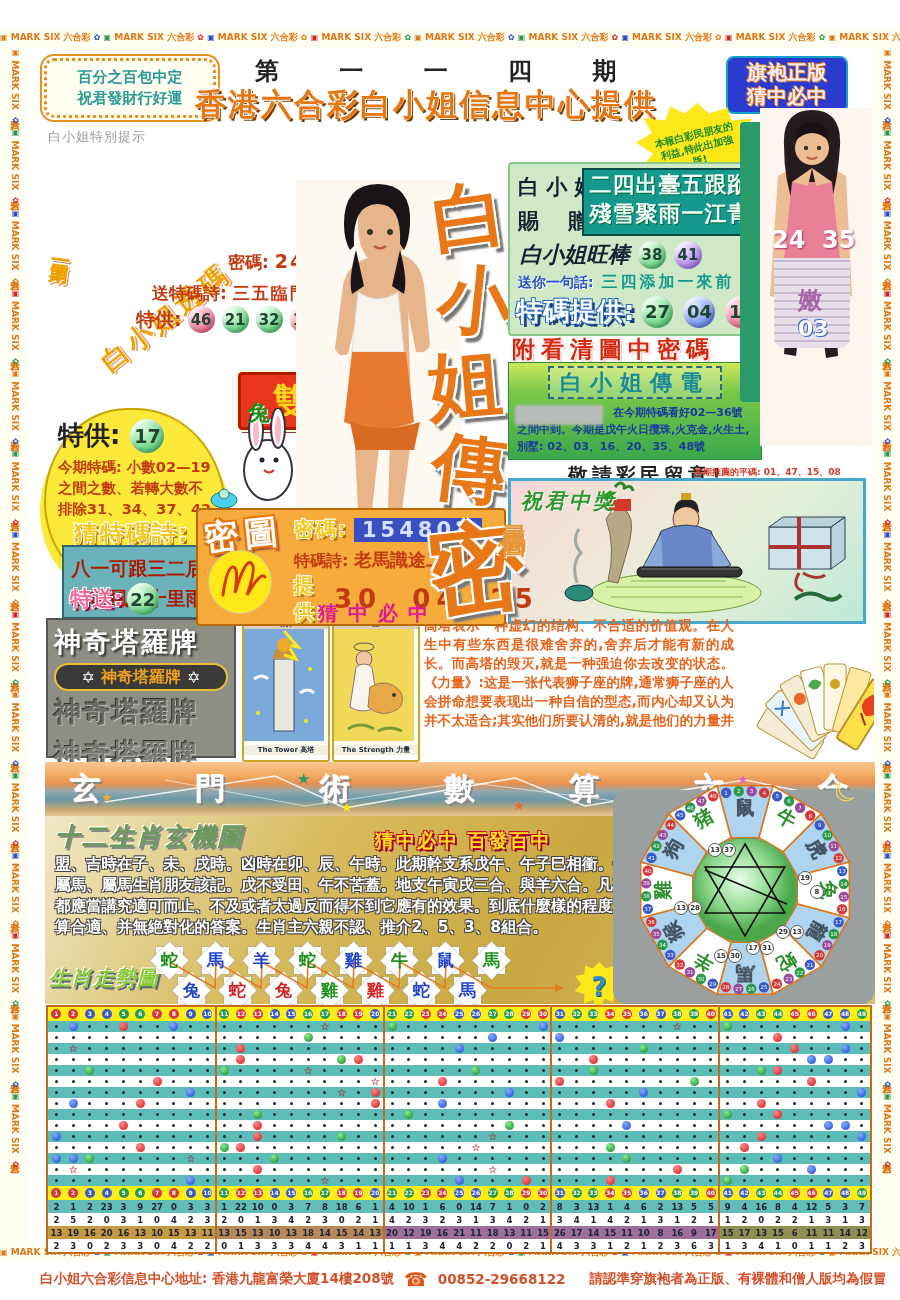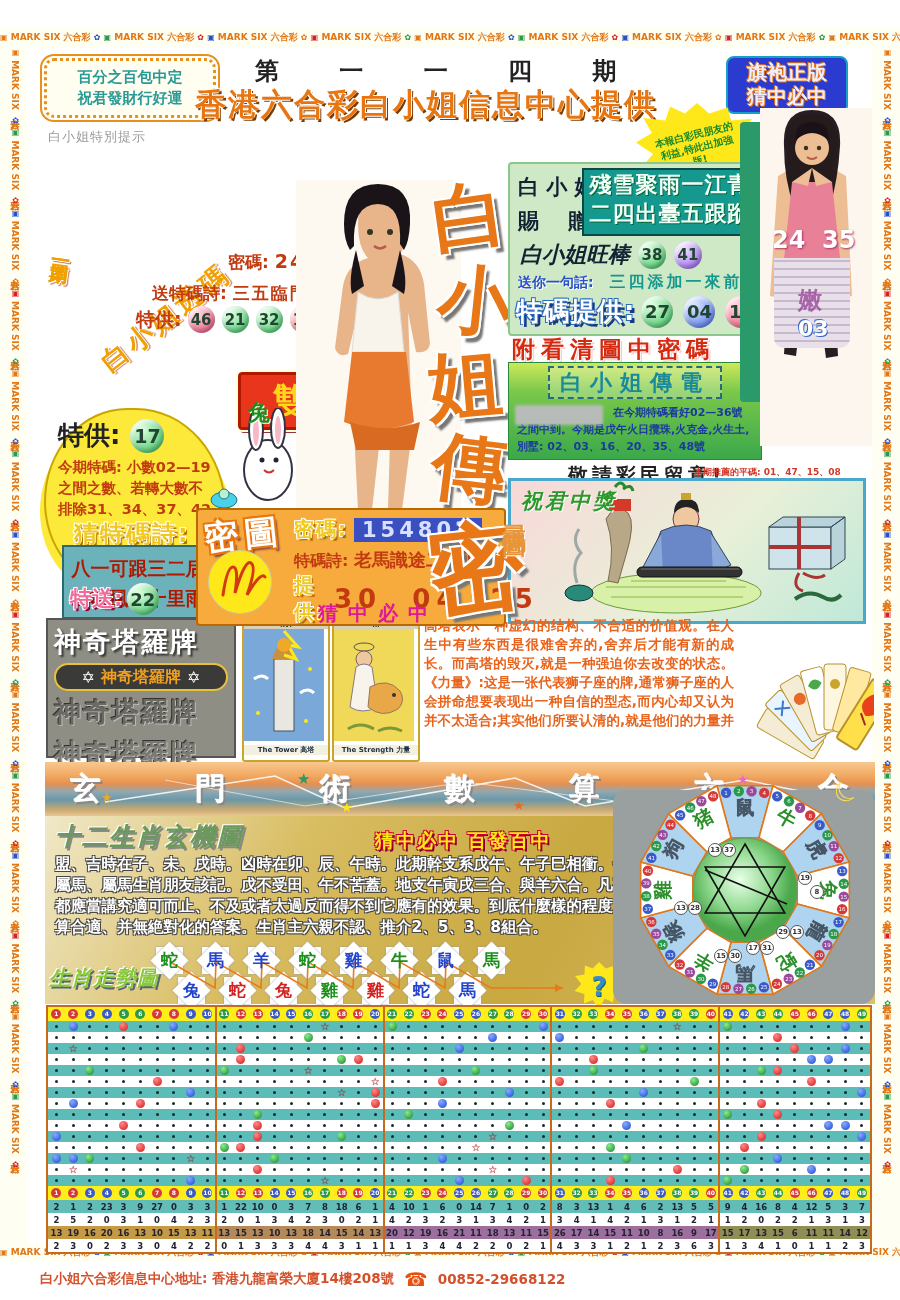--- a/index.html
+++ b/index.html
@@ -215,31 +215,31 @@
     </div>
     <div class="abs" style="left:120px;top:90px;font-size:20px;font-weight:bold;color:#e0189a;letter-spacing:10px;">猜中必中</div>
   </div>
 
   <div class="gift-panel abs" style="left:508px;top:162px;width:252px;height:170px;">
     <div class="abs" style="left:8px;top:6px;font-size:21px;font-weight:bold;color:#123;line-height:34px;">
       <div>白 小 姐</div>
       <div style="white-space:pre;">賜    贈</div>
     </div>
     <div class="teal-box abs" style="left:72px;top:4px;width:172px;height:64px;">
+      <div>二四出臺五跟蹤</div>
       <div>殘雪聚雨一江青</div>
-      <div>二四出臺五跟蹤</div>
     </div>
     <div class="abs" style="left:10px;top:76px;display:flex;align-items:center;gap:8px;">
       <span style="font-size:22px;font-weight:bold;color:#123;font-style:italic;">白小姐旺棒</span>
       <span style="display:inline-flex;gap:8px;">
           <span class="ball b-green" style="width:28px;height:28px;font-size:15px;">38</span>
           <span class="ball b-violet" style="width:28px;height:28px;font-size:15px;">41</span>
         </span>
     </div>
-    <div class="abs" style="left:8px;top:108px;display:flex;align-items:baseline;gap:16px;">
+    <div class="abs" style="left:8px;top:108px;display:flex;align-items:baseline;gap:8px;">
       <span style="font-size:14px;font-weight:bold;color:#2a50c8;text-shadow:1px 1px 0 #fff;">送你一句話:</span>
       <span style="font-size:16px;font-weight:bold;color:#15998f;letter-spacing:3px;">三四添加一來前</span>
     </div>
     <div class="abs" style="left:6px;top:130px;display:flex;align-items:center;gap:6px;">
       <span class="blue3d">特碼提供:</span>
       <span style="display:inline-flex;gap:10px;">
           <span class="ball b-green" style="width:32px;height:32px;font-size:18px;">27</span>
           <span class="ball b-blue" style="width:32px;height:32px;font-size:18px;">04</span>
           <span class="ball b-pink" style="width:32px;height:32px;font-size:18px;">13</span>
         </span>
@@ -3362,15 +3362,16 @@
       <div class="gdivider" style="left: 166.755px;"></div>
       <div class="gdivider" style="left: 334.51px;"></div>
       <div class="gdivider" style="left: 502.265px;"></div>
       <div class="gdivider" style="left: 670.02px;"></div>
     </div>
 
   <div class="footer abs" style="left:40px;top:1268px;width:830px;display:flex;align-items:center;gap:10px;">
     <span>白小姐六合彩信息中心地址: 香港九龍富榮大廈14樓208號</span>
     <span class="phone-ico">☎</span>
     <span>00852-29668122</span>
+    <span style="margin-left:14px;">請認準穿旗袍者為正版、有裸體和僧人版均為假冒</span>
   </div>
 
 </div>
 
 </body></html>

